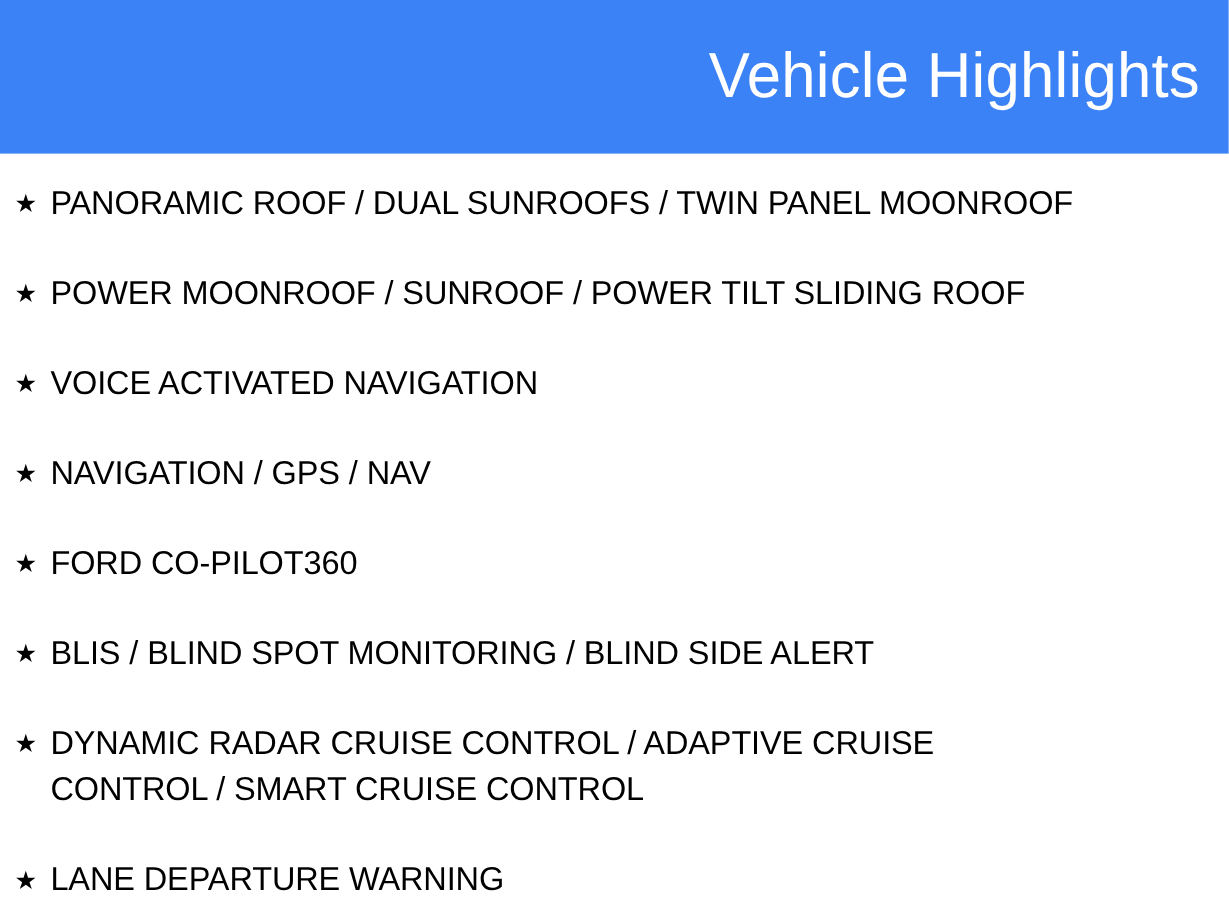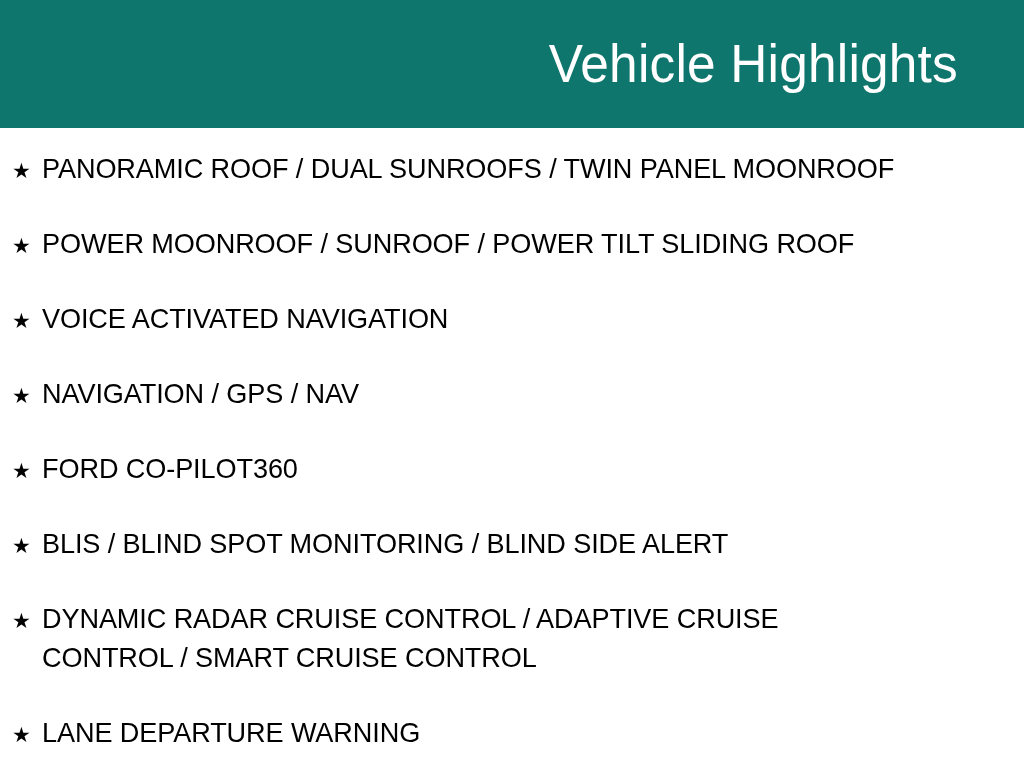--- a/index.html
+++ b/index.html
@@ -23,26 +23,26 @@
     box-sizing: border-box;
   }
 
   
   .header-bar {
     position: absolute;
     top: 0;
     left: 0;
     width: 1024px;
     height: 128px;
-    background: #0f766e;
+    background: #3b82f6;
     display: flex;
     align-items: center;
     justify-content: flex-end;
     box-sizing: border-box;
-    padding-right: 66px;
+    padding-right: 24px;
   }
 
   .header-title {
     color: #ffffff;
     font-family: "Liberation Sans", "DejaVu Sans", sans-serif;
     font-size: 53px;
     font-weight: 400;
     line-height: 1.05;
     letter-spacing: 0.2px;
     white-space: nowrap;

